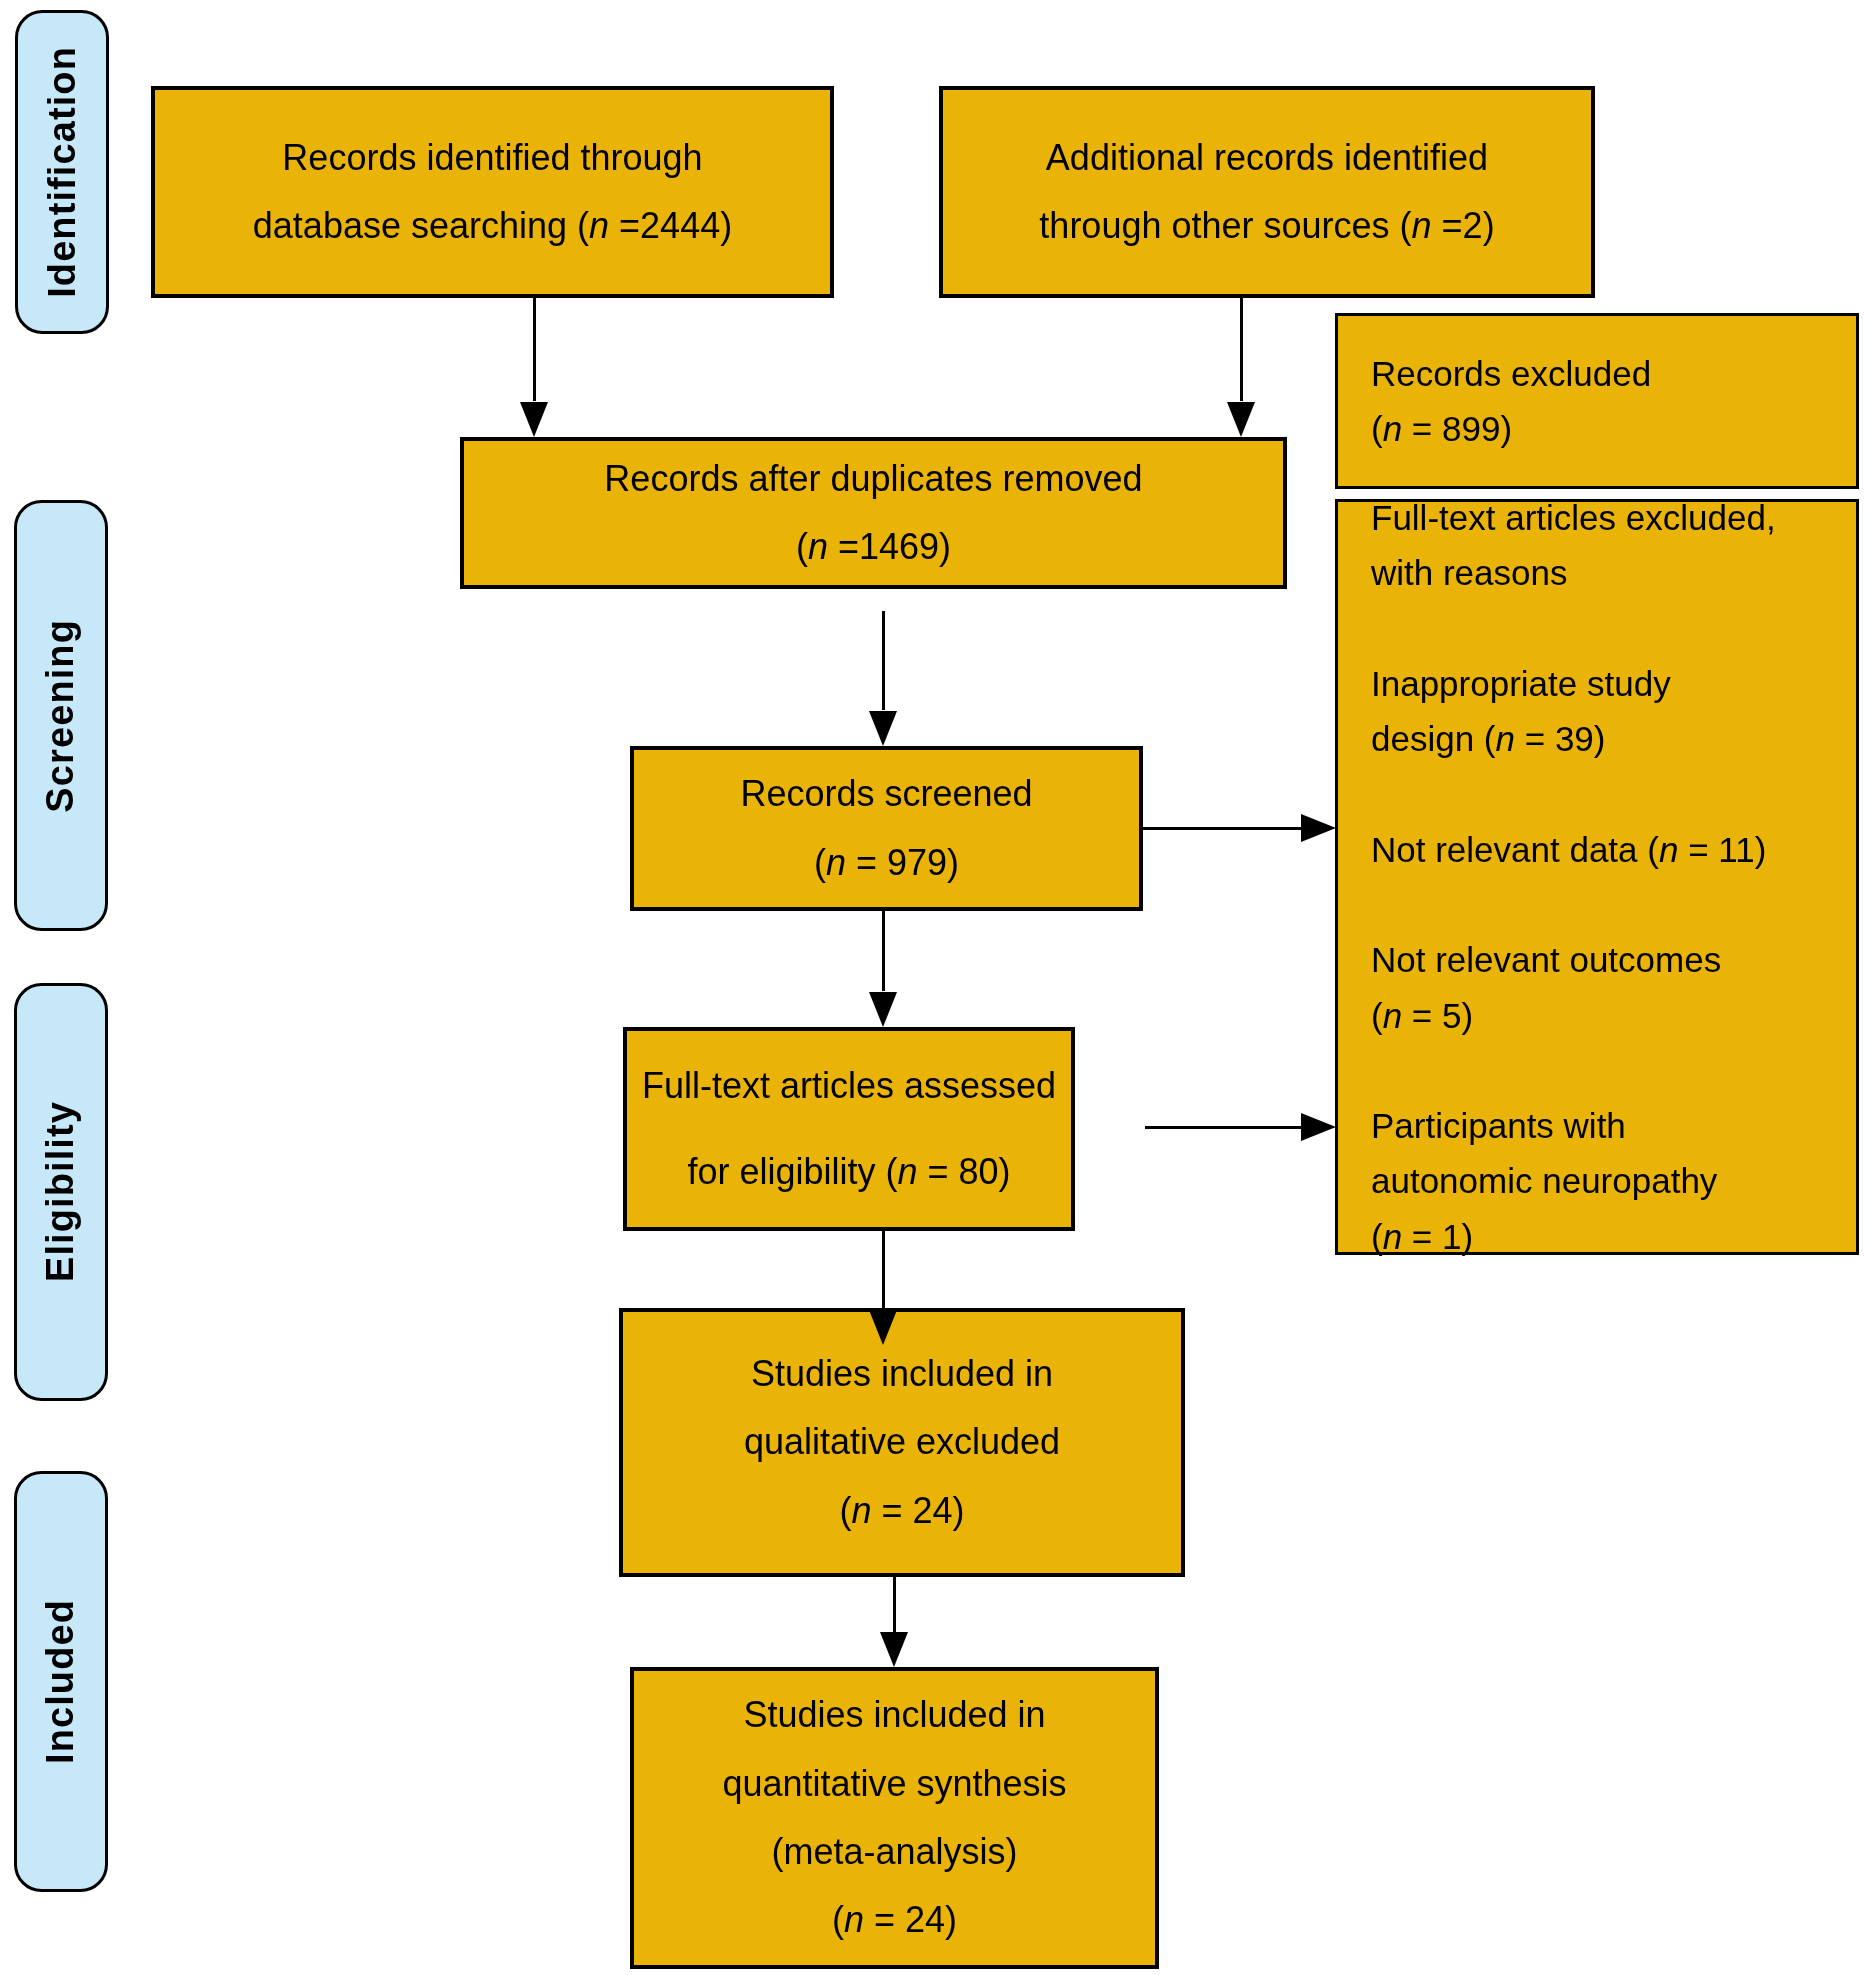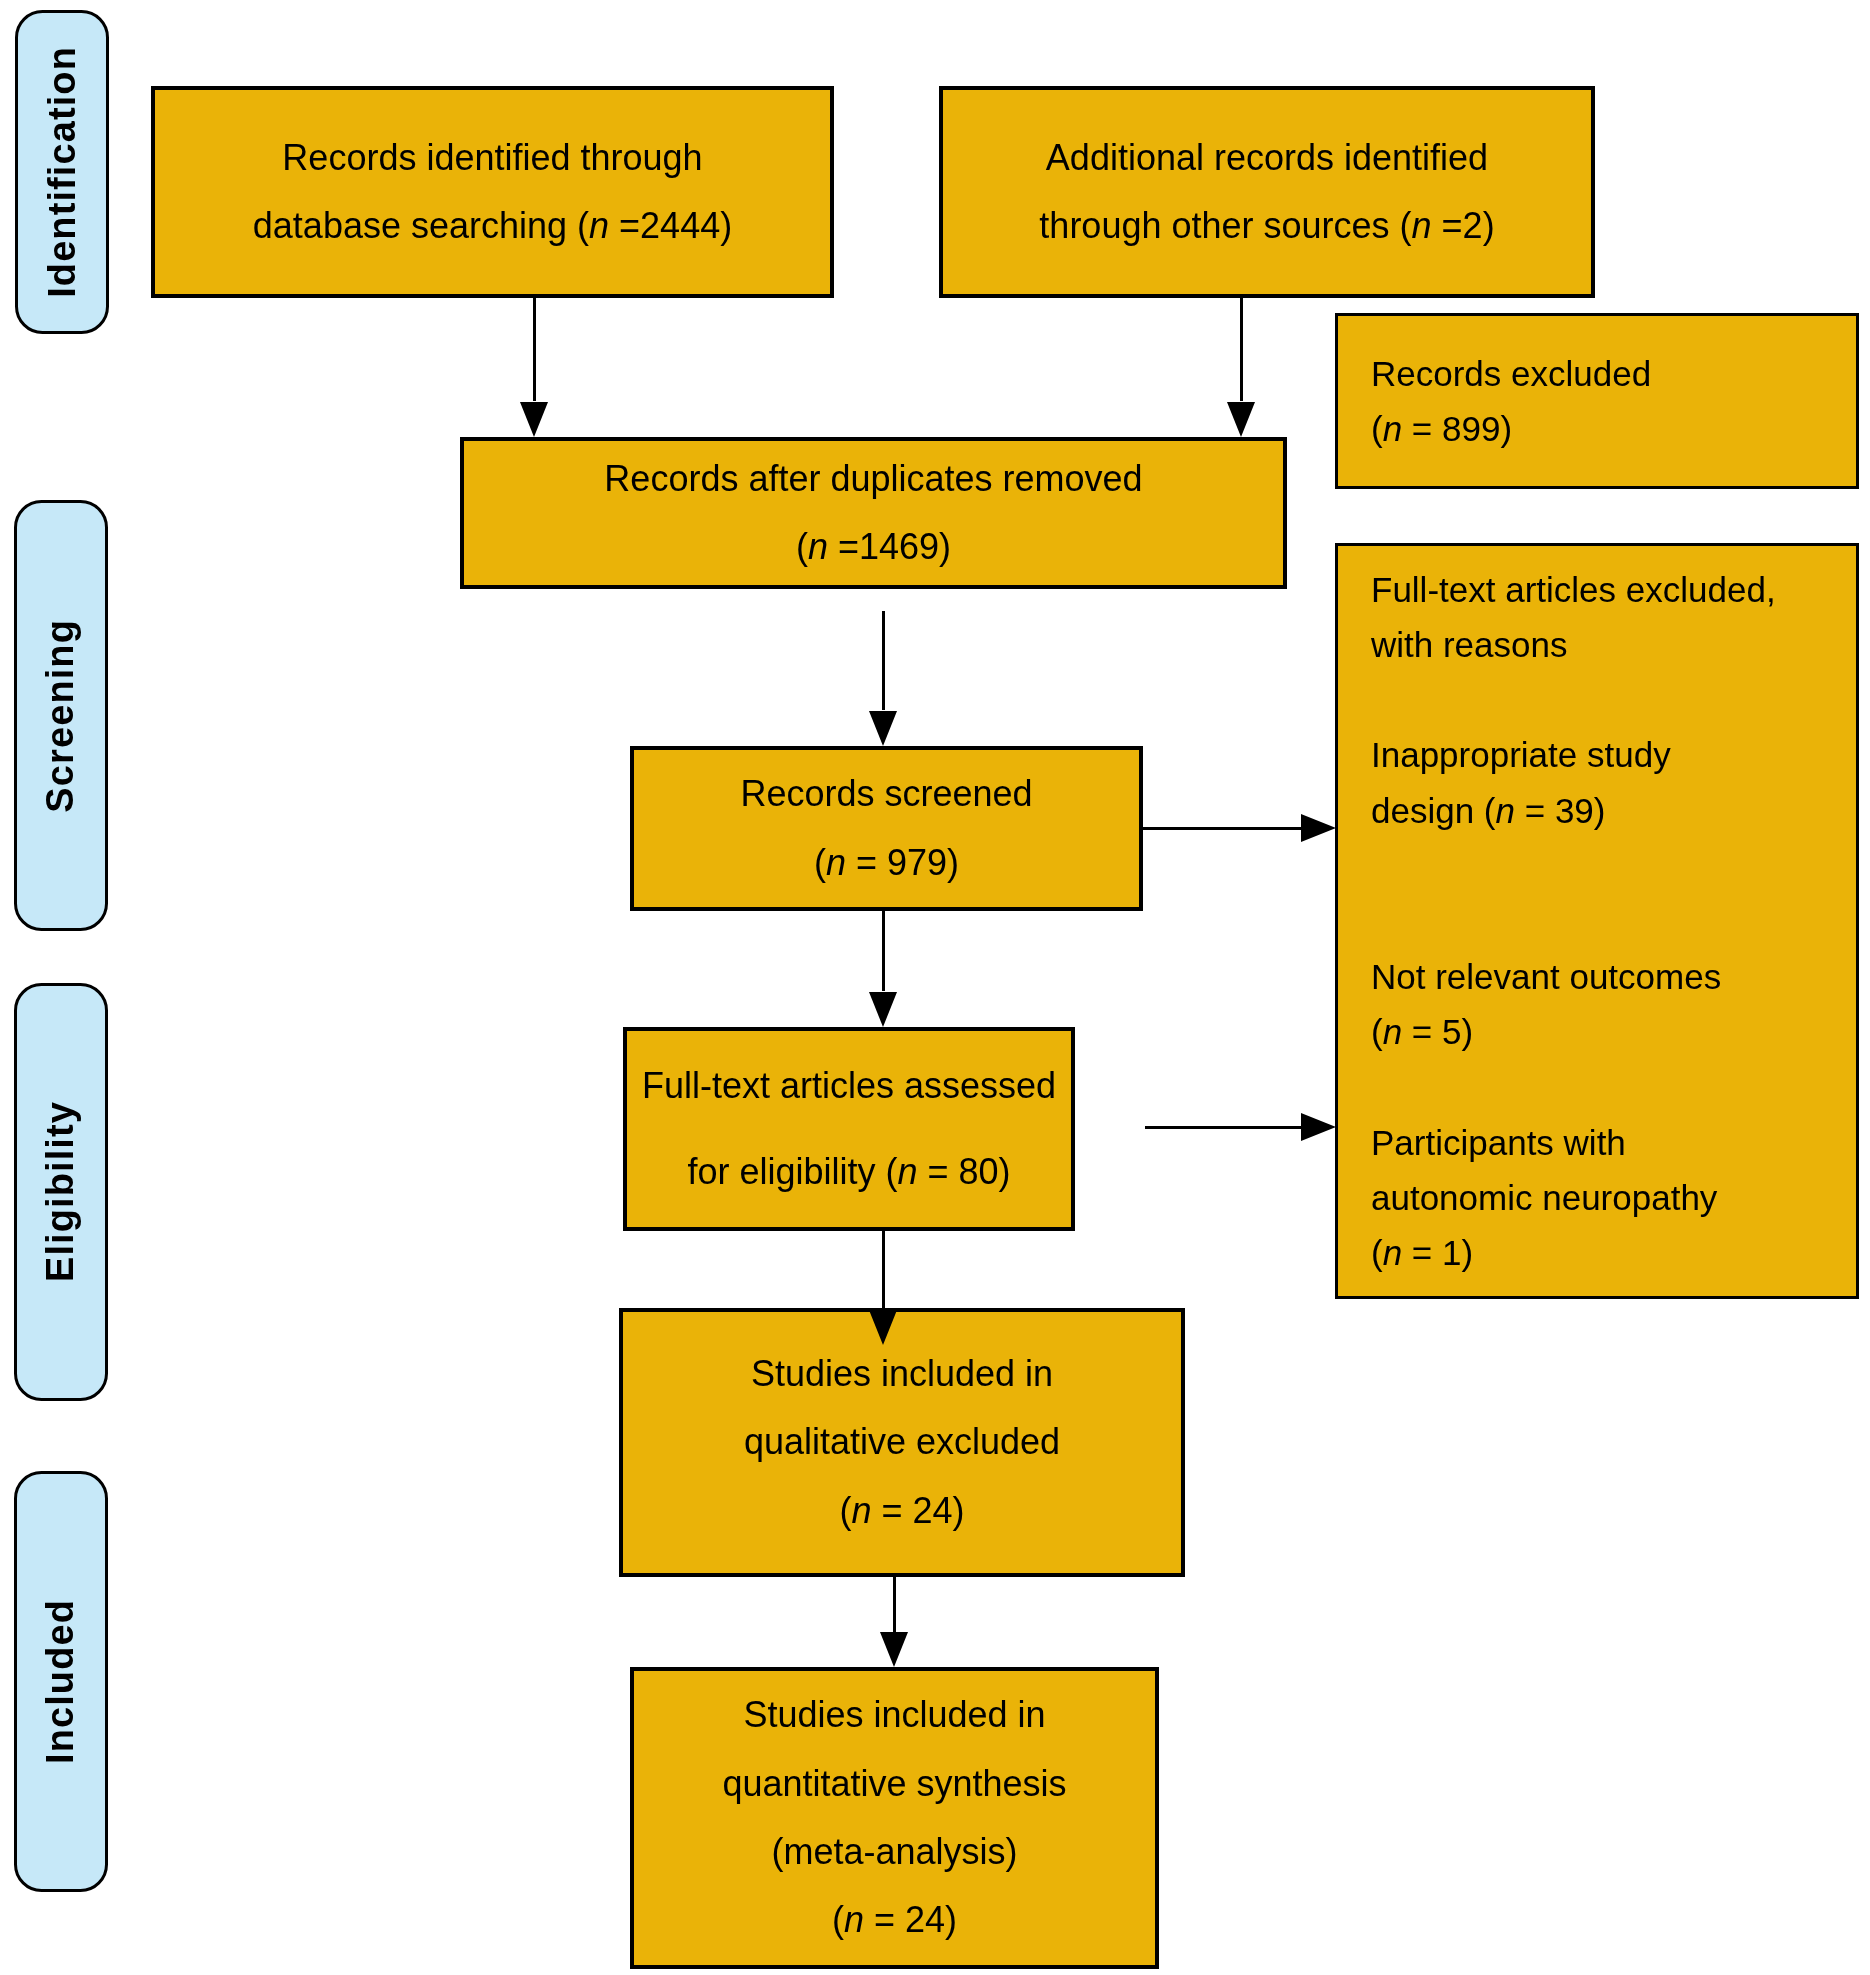--- a/index.html
+++ b/index.html
@@ -96,21 +96,21 @@
   #stage-included       { left: 13.8px;  top: 1471px; width: 94px; height: 421px; }
 
   #box-records-identified  { left: 151px;  top: 86px;  width: 683px; height: 212px; }
   #box-additional-records  { left: 939px; top: 86px;  width: 656px; height: 212px; }
   #box-duplicates-removed  { left: 460px;  top: 437px;  width: 827px; height: 152px; }
   #box-records-screened    { left: 630px; top: 746px; width: 513px;  height: 165px; }
   #box-fulltext-assessed   { left: 623px; top: 1027px; width: 452px;  height: 204px; gap: 17px; }
   #box-qualitative         { left: 619px; top: 1308px; width: 566px; height: 269px; }
   #box-quantitative        { left: 630px; top: 1667px; width: 529px; height: 302px; }
   #box-records-excluded    { left: 1335px; top: 313px;  width: 524px;  height: 176px; }
-  #box-fulltext-excluded   { left: 1335px; top: 499px;  width: 524px;  height: 756px; margin-top: 44px; }
+  #box-fulltext-excluded   { left: 1335px; top: 499px;  width: 524px;  height: 756px; }
 
   #al-a-c  { left: 533px; top: 297px;  height: 104px; }
   #ah-a-c  { left: 520px;  top: 402px; }
   #al-b-c  { left: 1240px; top: 297px;  height: 104px; }
   #ah-b-c  { left: 1227px; top: 402px; }
   #al-c-d  { left: 882px; top: 611px; height: 99px; }
   #ah-c-d  { left: 869px; top: 711px; }
   #al-d-f  { left: 882px; top: 910px; height: 81px; }
   #ah-d-f  { left: 869px; top: 992px; }
   #al-f-g  { left: 882px; top: 1230px; height: 79px; }
@@ -175,20 +175,21 @@
       <div class="line"><span>Records excluded</span></div>
       <div class="line"><span>(</span><span class="it">n</span><span> = 899)</span></div>
     </div>
   <div class="box box--left" id="box-fulltext-excluded">
       <div class="line"><span>Full-text articles excluded,</span></div>
       <div class="line"><span>with reasons</span></div>
       <div class="line">&nbsp;</div>
       <div class="line"><span>Inappropriate study</span></div>
       <div class="line"><span>design (</span><span class="it">n</span><span> = 39)</span></div>
       <div class="line">&nbsp;</div>
+      <div class="line"><span>Not relevant data (</span><span class="it">n</span><span> = 11)</span></div>
       <div class="line">&nbsp;</div>
       <div class="line"><span>Not relevant outcomes</span></div>
       <div class="line"><span>(</span><span class="it">n</span><span> = 5)</span></div>
       <div class="line">&nbsp;</div>
       <div class="line"><span>Participants with</span></div>
       <div class="line"><span>autonomic neuropathy</span></div>
       <div class="line"><span>(</span><span class="it">n</span><span> = 1)</span></div>
     </div>
 
   <div class="aline-v" id="al-a-c"></div>

